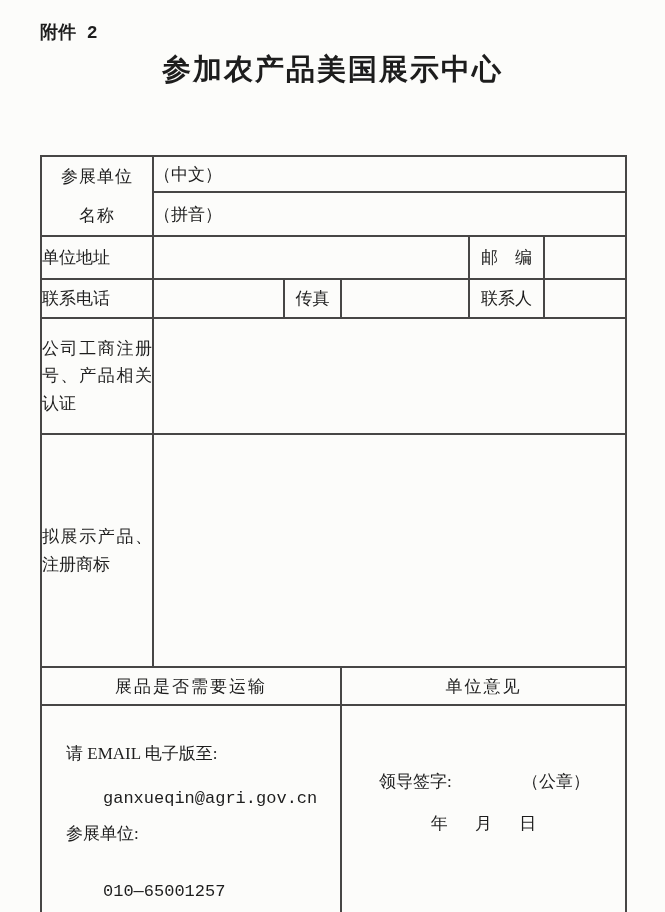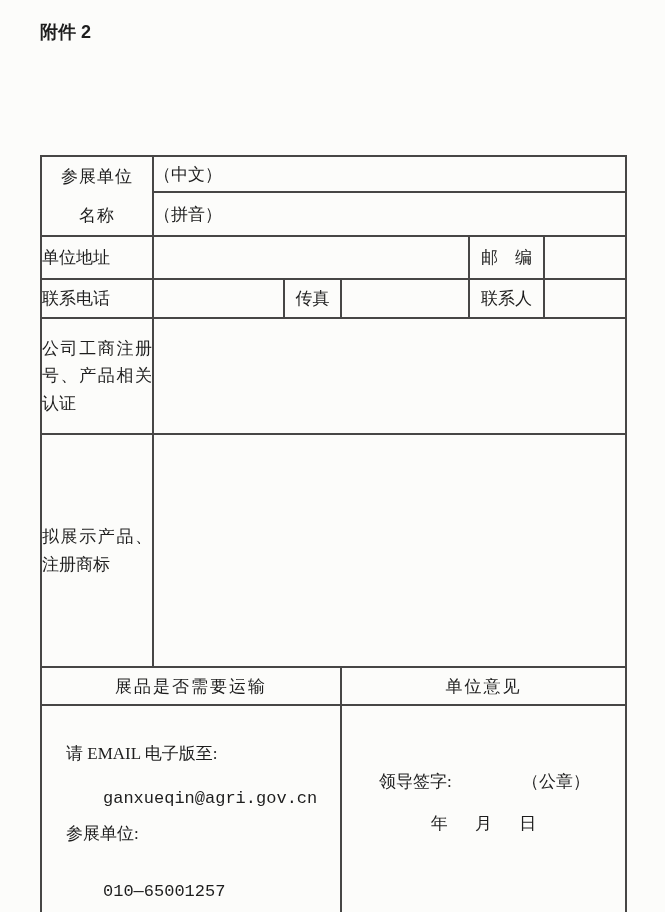--- a/index.html
+++ b/index.html
@@ -11,21 +11,21 @@
   }
   .page {
     position: relative;
     width: 665px; height: 912px;
     background: #fcfcfa;
     overflow: hidden;
   }
   .attachment {
     position: absolute; left: 40px; top: 20px;
     font-size: 18px; font-weight: bold;
-    font-family: Liberation Sans, sans-serif;
+    font-family: Liberation Mono, monospace;
   }
   .title {
     position: absolute; left: 0; width: 665px; top: 52px;
     text-align: center; font-weight: bold;
     font-family: "Liberation Sans", "DejaVu Sans", sans-serif;
     line-height: 1.2;
   }
   .title .l1 { font-size: 29px; letter-spacing: 2px; }
   .title .l2 { font-size: 28px; letter-spacing: 3px; margin-top: 3px; }
 
@@ -81,20 +81,21 @@
   .daterow { text-align: center; margin-top: 18px; line-height: 24px; letter-spacing: 2px; }
 </style>
 </head>
 <body>
 
 <div class="page">
 
   <div class="attachment">附件 2</div>
 
   <div class="title">
+    <div class="l1">参加农产品美国展示中心</div>
   </div>
 
   <table class="form">
     <colgroup>
       <col style="width:112px">
       <col style="width:131px">
       <col style="width:57px">
       <col style="width:128px">
       <col style="width:75px">
       <col style="width:82px">

